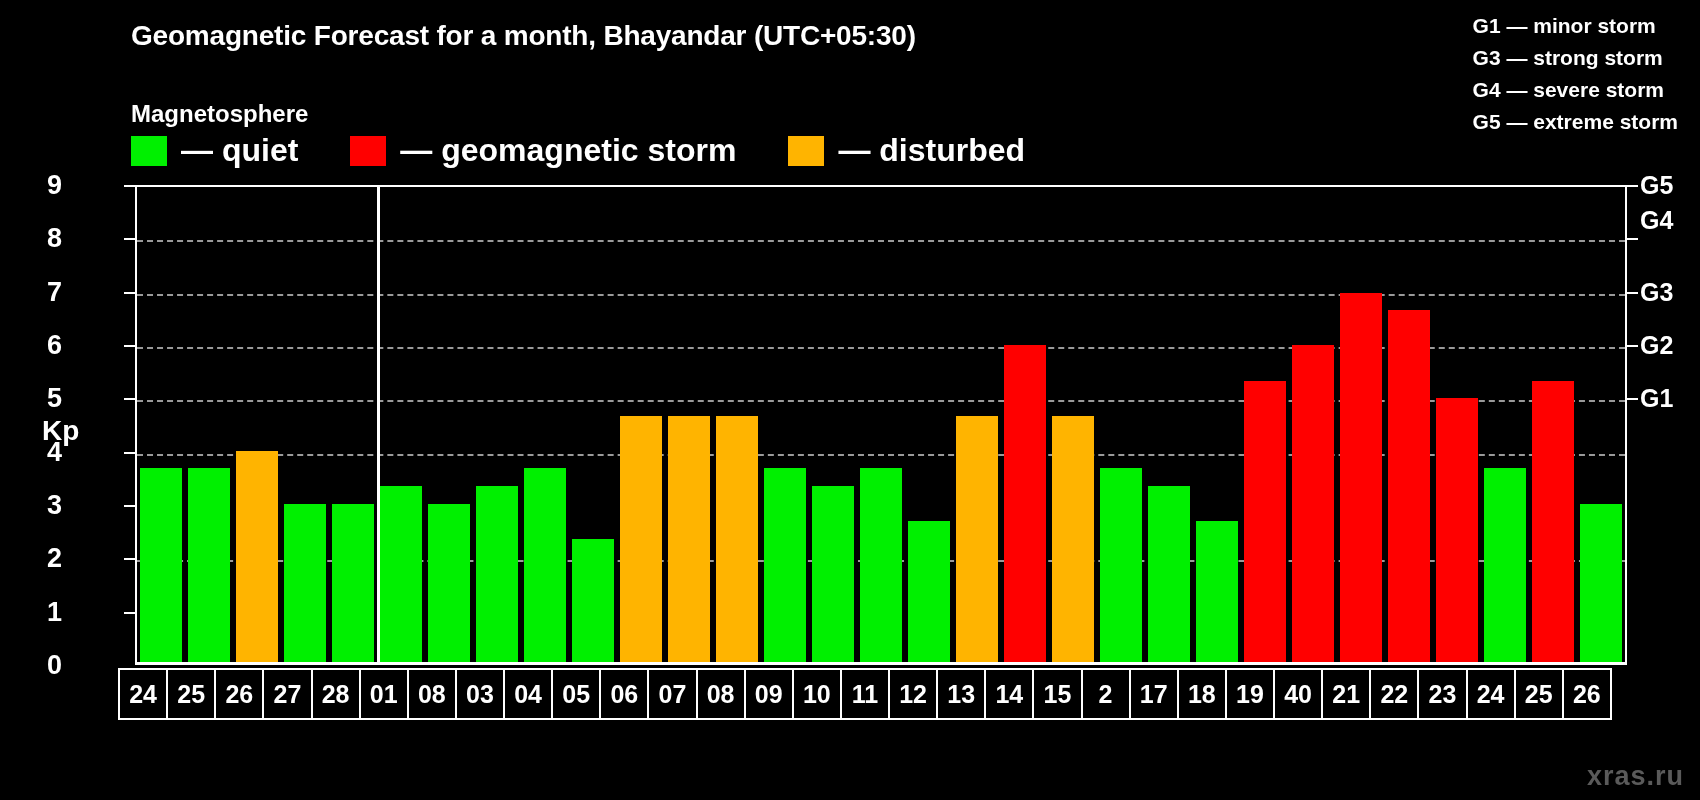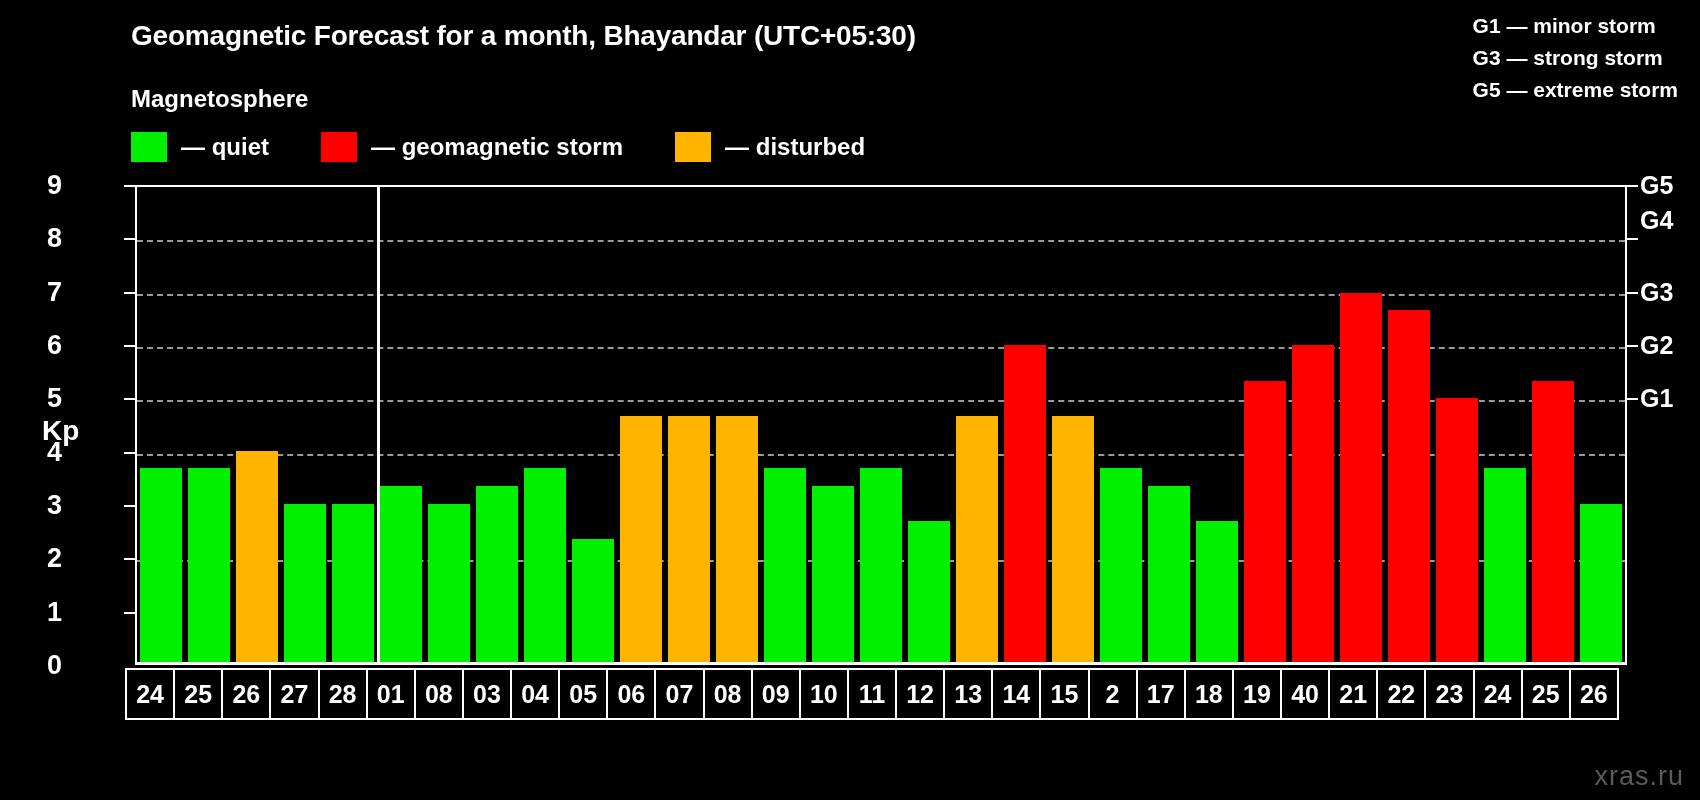--- a/index.html
+++ b/index.html
@@ -10,32 +10,32 @@
     color:#fff;position:relative;
   }
   #root{position:absolute;inset:0;}
 
   
   .title{
     position:absolute;left:131px;top:20px;
     font-size:28px;font-weight:bold;letter-spacing:-0.2px;white-space:nowrap;
   }
   .subtitle{
-    position:absolute;left:131px;top:85px;
+    position:absolute;left:131px;top:100px;
     font-size:24px;font-weight:bold;white-space:nowrap;
   }
 
   
   .legend{
     position:absolute;left:131px;top:132px;
     display:flex;align-items:center;
   }
   .legend-item{display:flex;align-items:center;margin-right:52px;white-space:nowrap;}
   .swatch{width:36px;height:30px;display:inline-block;}
-  .legend-text{font-size:24px;font-weight:bold;margin-left:14px;}
+  .legend-text{font-size:32px;font-weight:bold;margin-left:14px;}
 
   
   .gscale{
     position:absolute;right:22px;top:10px;
     text-align:left;
   }
   .gscale-row{
     font-size:21px;font-weight:bold;line-height:32px;white-space:nowrap;
   }
 
@@ -84,36 +84,36 @@
     flex:1 1 0;height:100%;position:relative;
     display:flex;align-items:flex-end;justify-content:center;
   }
   .bar{width:86%;}
   .divider{
     position:absolute;top:0;bottom:0;width:3px;background:#fff;
   }
 
   
   .daylabels{
-    position:absolute;left:125px;top:668px;width:1492px;height:52px;
+    position:absolute;left:118px;top:668px;width:1492px;height:52px;
     display:flex;box-sizing:border-box;
   }
   .daycell{
     flex:1 1 0;border:2px solid #fff;margin-right:-2px;
     display:flex;align-items:center;justify-content:center;
     font-size:25px;font-weight:bold;box-sizing:border-box;background:#000;
   }
   .month{
     position:absolute;left:0;right:0;top:738px;text-align:center;
     font-size:26px;font-weight:bold;
   }
   .month-inner{display:inline-block;transform:translateX(-80px);}
   .watermark{
     position:absolute;right:16px;bottom:8px;
-    font-size:27px;font-weight:normal;color:#5a5a5a;letter-spacing:1px;
+    font-size:27px;font-weight:bold;color:#5a5a5a;letter-spacing:1px;
   }
 </style>
 </head>
 <body>
 
 <div id="root">
 
   <div class="title">Geomagnetic Forecast for a month, Bhayandar (UTC+05:30)</div>
   <div class="subtitle">Magnetosphere</div>
 
@@ -128,20 +128,21 @@
       </div>
       <div class="legend-item">
         <span class="swatch" style="background: rgb(255, 180, 0);"></span>
         <span class="legend-text">— disturbed</span>
       </div>
     </div>
 
   <div class="gscale" id="gscale">
       <div class="gscale-row">G1 — minor storm</div>
       <div class="gscale-row">G3 — strong storm</div>
+      <div class="gscale-row">G4 — severe storm</div>
       <div class="gscale-row">G5 — extreme storm</div>
     </div>
 
   <div class="plot-wrap">
     <div class="axis-title">Kp</div>
     <div id="yticks">
         <div class="ytick" style="top: 665px;">0</div>
         <div class="ytick" style="top: 611.667px;">1</div>
         <div class="ytick-mark" style="top: 611.667px;"></div>
         <div class="ytick" style="top: 558.333px;">2</div>

